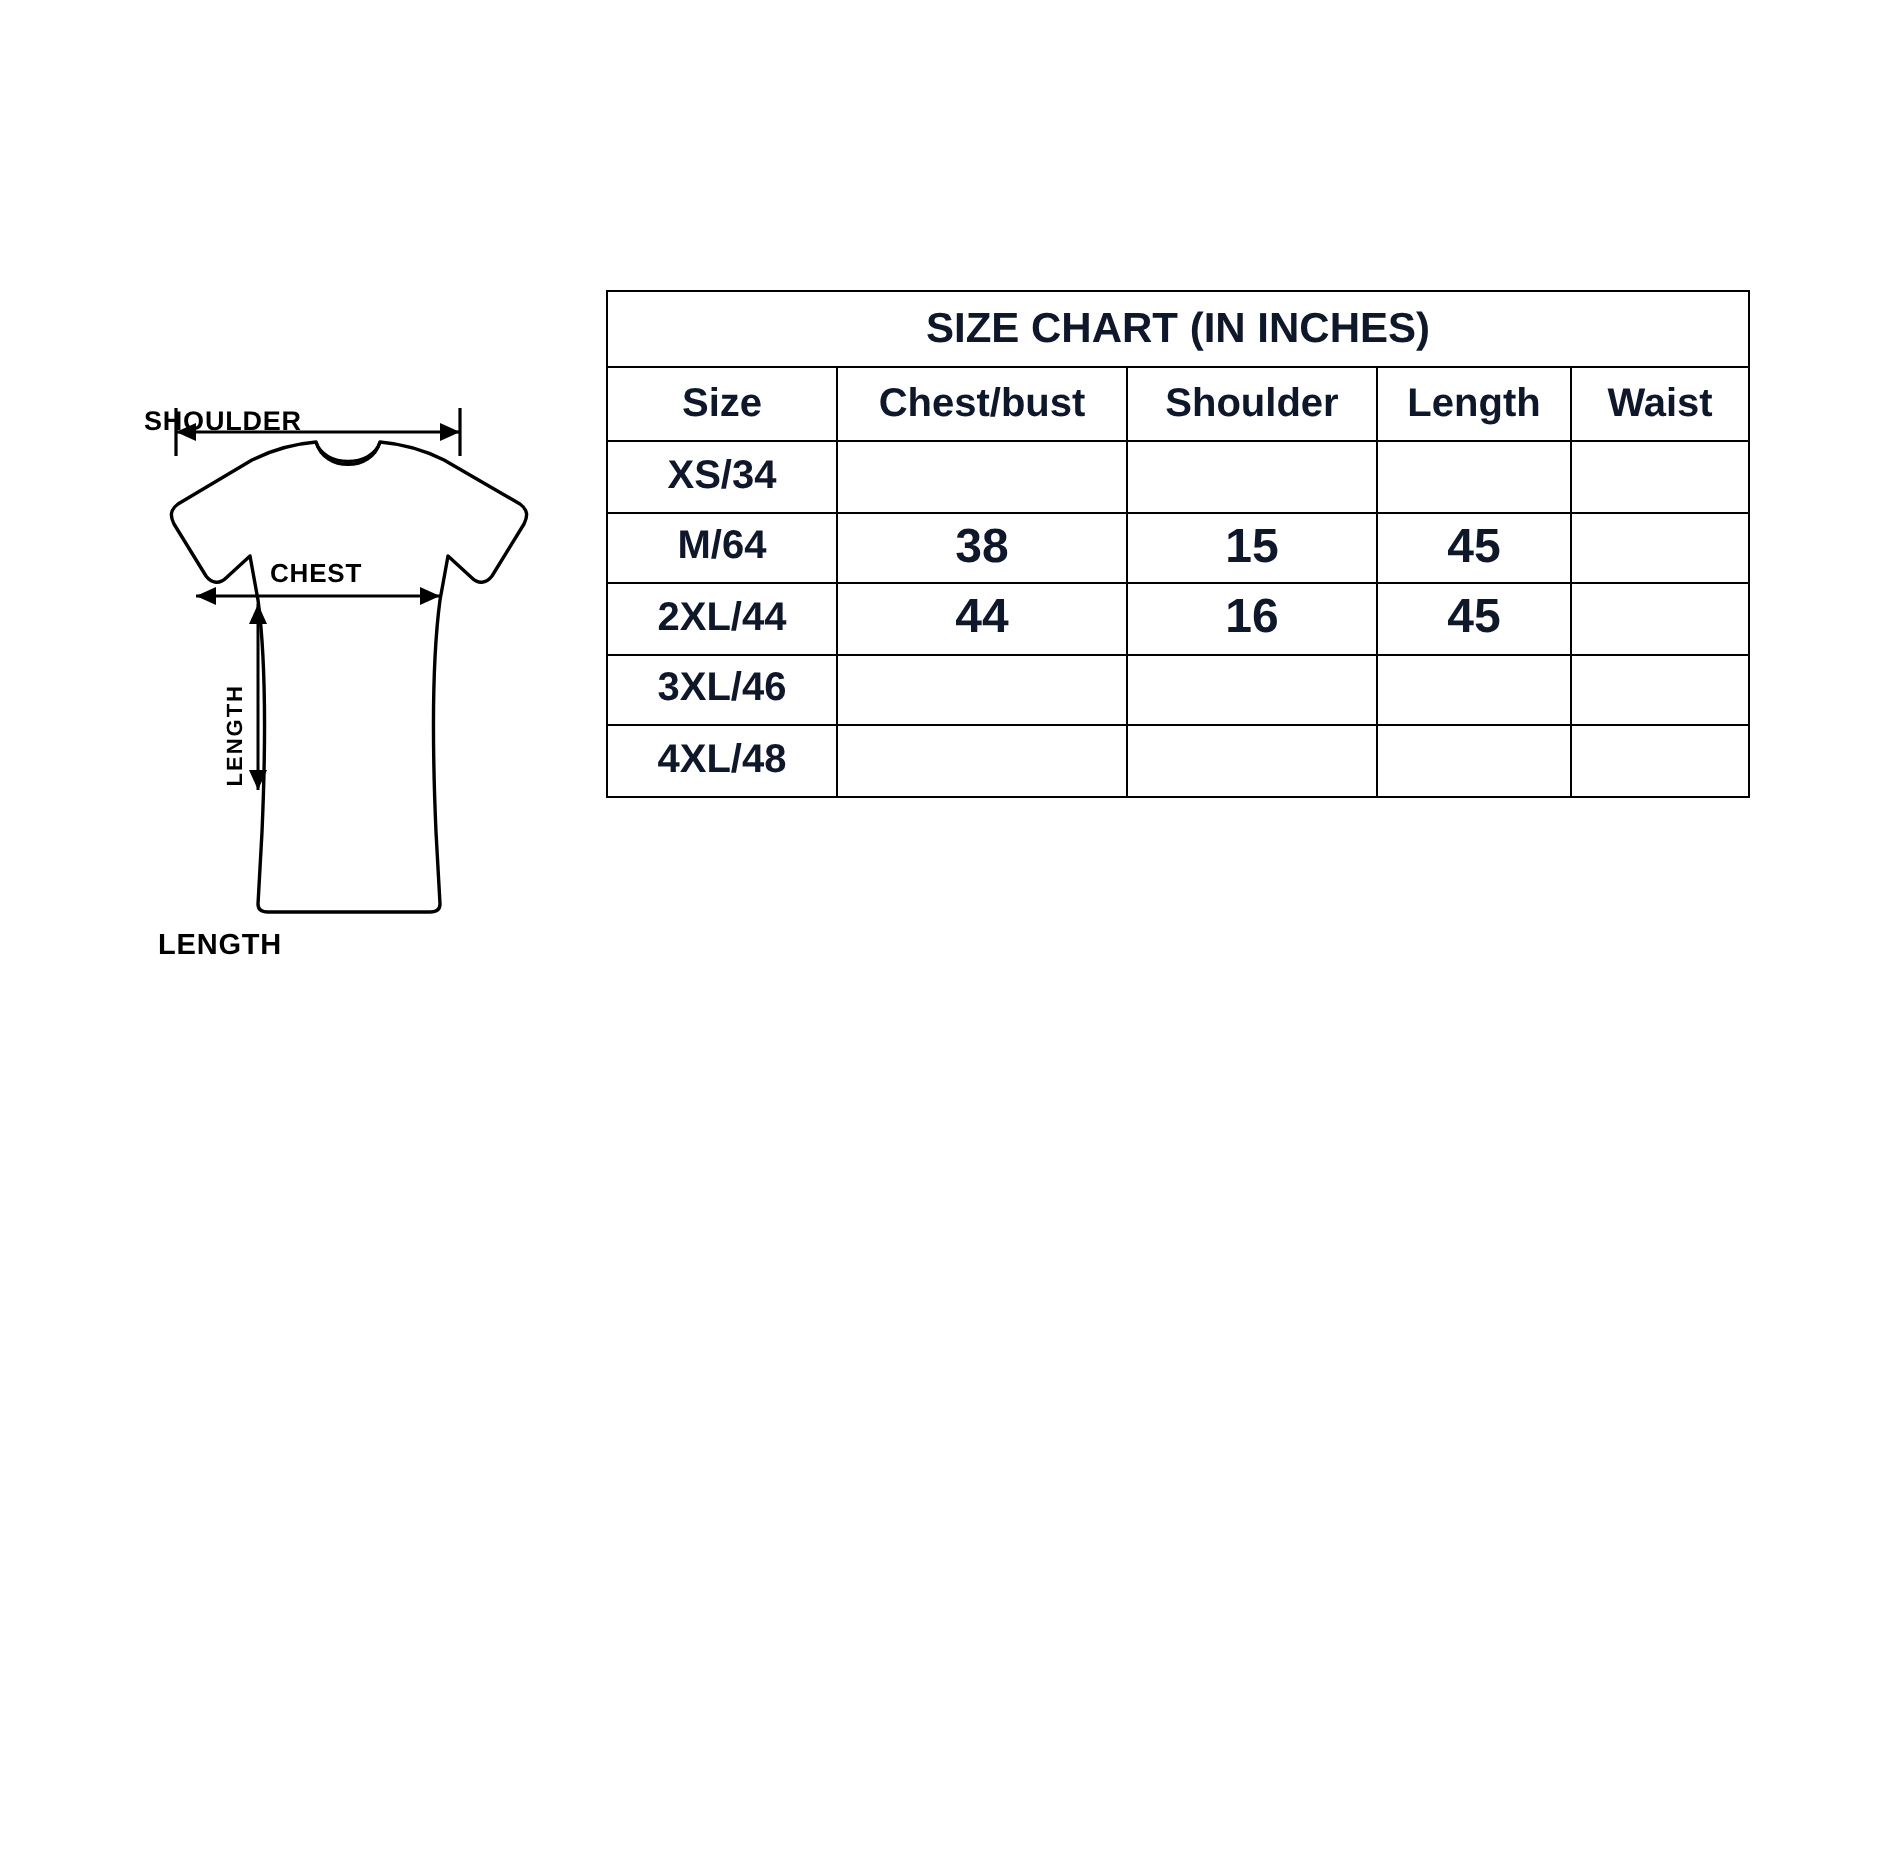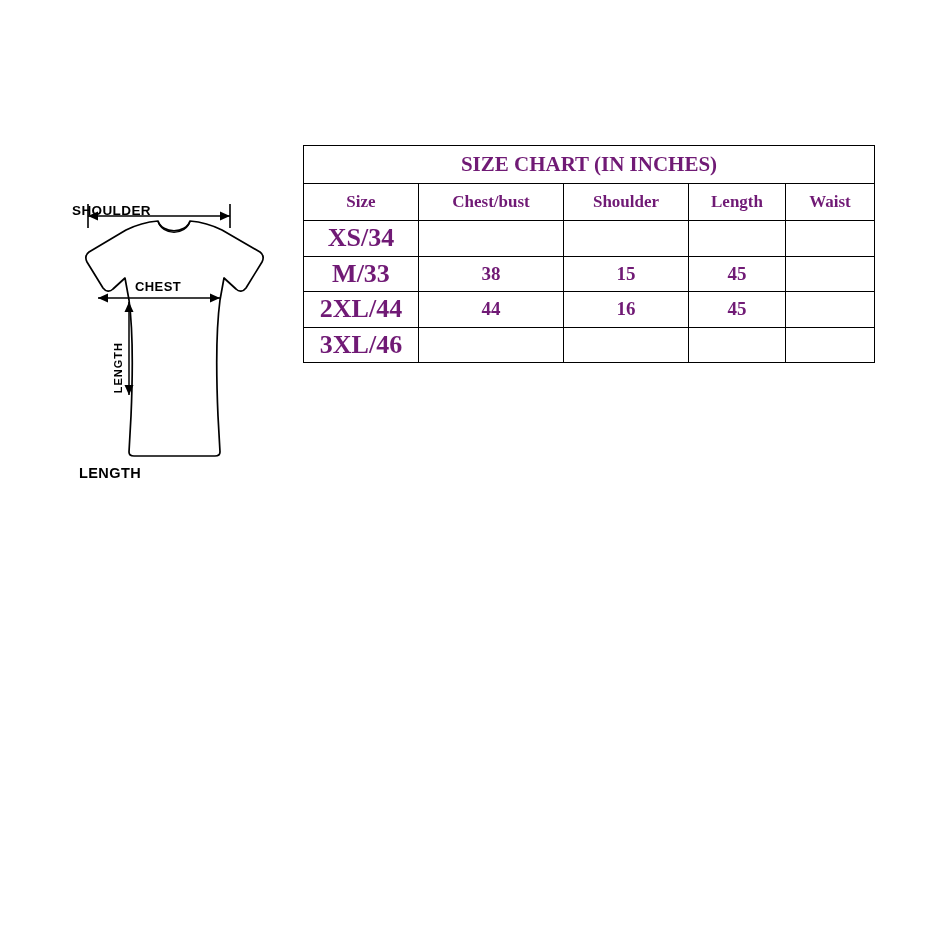--- a/index.html
+++ b/index.html
@@ -65,42 +65,42 @@
     left: 303px;
     top: 145px;
     border-collapse: collapse;
     table-layout: fixed;
   }
   #size-chart-table td,
   #size-chart-table th {
     border: 1.6px solid #000000;
     text-align: center;
     vertical-align: middle;
-    font-family: Liberation Serif, serif;
-    color: #701a75;
+    font-family: Liberation Sans, sans-serif;
+    color: #0f172a;
     padding: 0;
   }
   .chart-title-cell {
     height: 37px;
     font-size: 21px;
     font-weight: bold;
   }
   .col-head {
     height: 36px;
-    font-size: 17px;
+    font-size: 20px;
     font-weight: bold;
   }
   .row-size {
     height: 34.5px;
-    font-size: 26px;
+    font-size: 20px;
     font-weight: bold;
   }
   .cell-val {
     height: 34.5px;
-    font-size: 19px;
+    font-size: 24px;
     font-weight: bold;
   }
   
   .c-size   { width: 114px; }
   .c-chest  { width: 144px; }
   .c-should { width: 124px; }
   .c-length { width: 96px; }
   .c-waist  { width: 88px; }
 </style>
 </head>
@@ -180,34 +180,41 @@
     </tr>
 
     <tr>
       <td class="row-size">XS/34</td>
       <td class="cell-val"></td>
       <td class="cell-val"></td>
       <td class="cell-val"></td>
       <td class="cell-val"></td>
     </tr>
     <tr>
-      <td class="row-size">M/33</td>
+      <td class="row-size">M/64</td>
       <td class="cell-val">38</td>
       <td class="cell-val">15</td>
       <td class="cell-val">45</td>
       <td class="cell-val"></td>
     </tr>
     <tr>
       <td class="row-size">2XL/44</td>
       <td class="cell-val">44</td>
       <td class="cell-val">16</td>
       <td class="cell-val">45</td>
       <td class="cell-val"></td>
     </tr>
     <tr>
       <td class="row-size">3XL/46</td>
       <td class="cell-val"></td>
       <td class="cell-val"></td>
       <td class="cell-val"></td>
       <td class="cell-val"></td>
     </tr>
+    <tr>
+      <td class="row-size">4XL/48</td>
+      <td class="cell-val"></td>
+      <td class="cell-val"></td>
+      <td class="cell-val"></td>
+      <td class="cell-val"></td>
+    </tr>
   </tbody>
 </table>
 
 </body></html>

